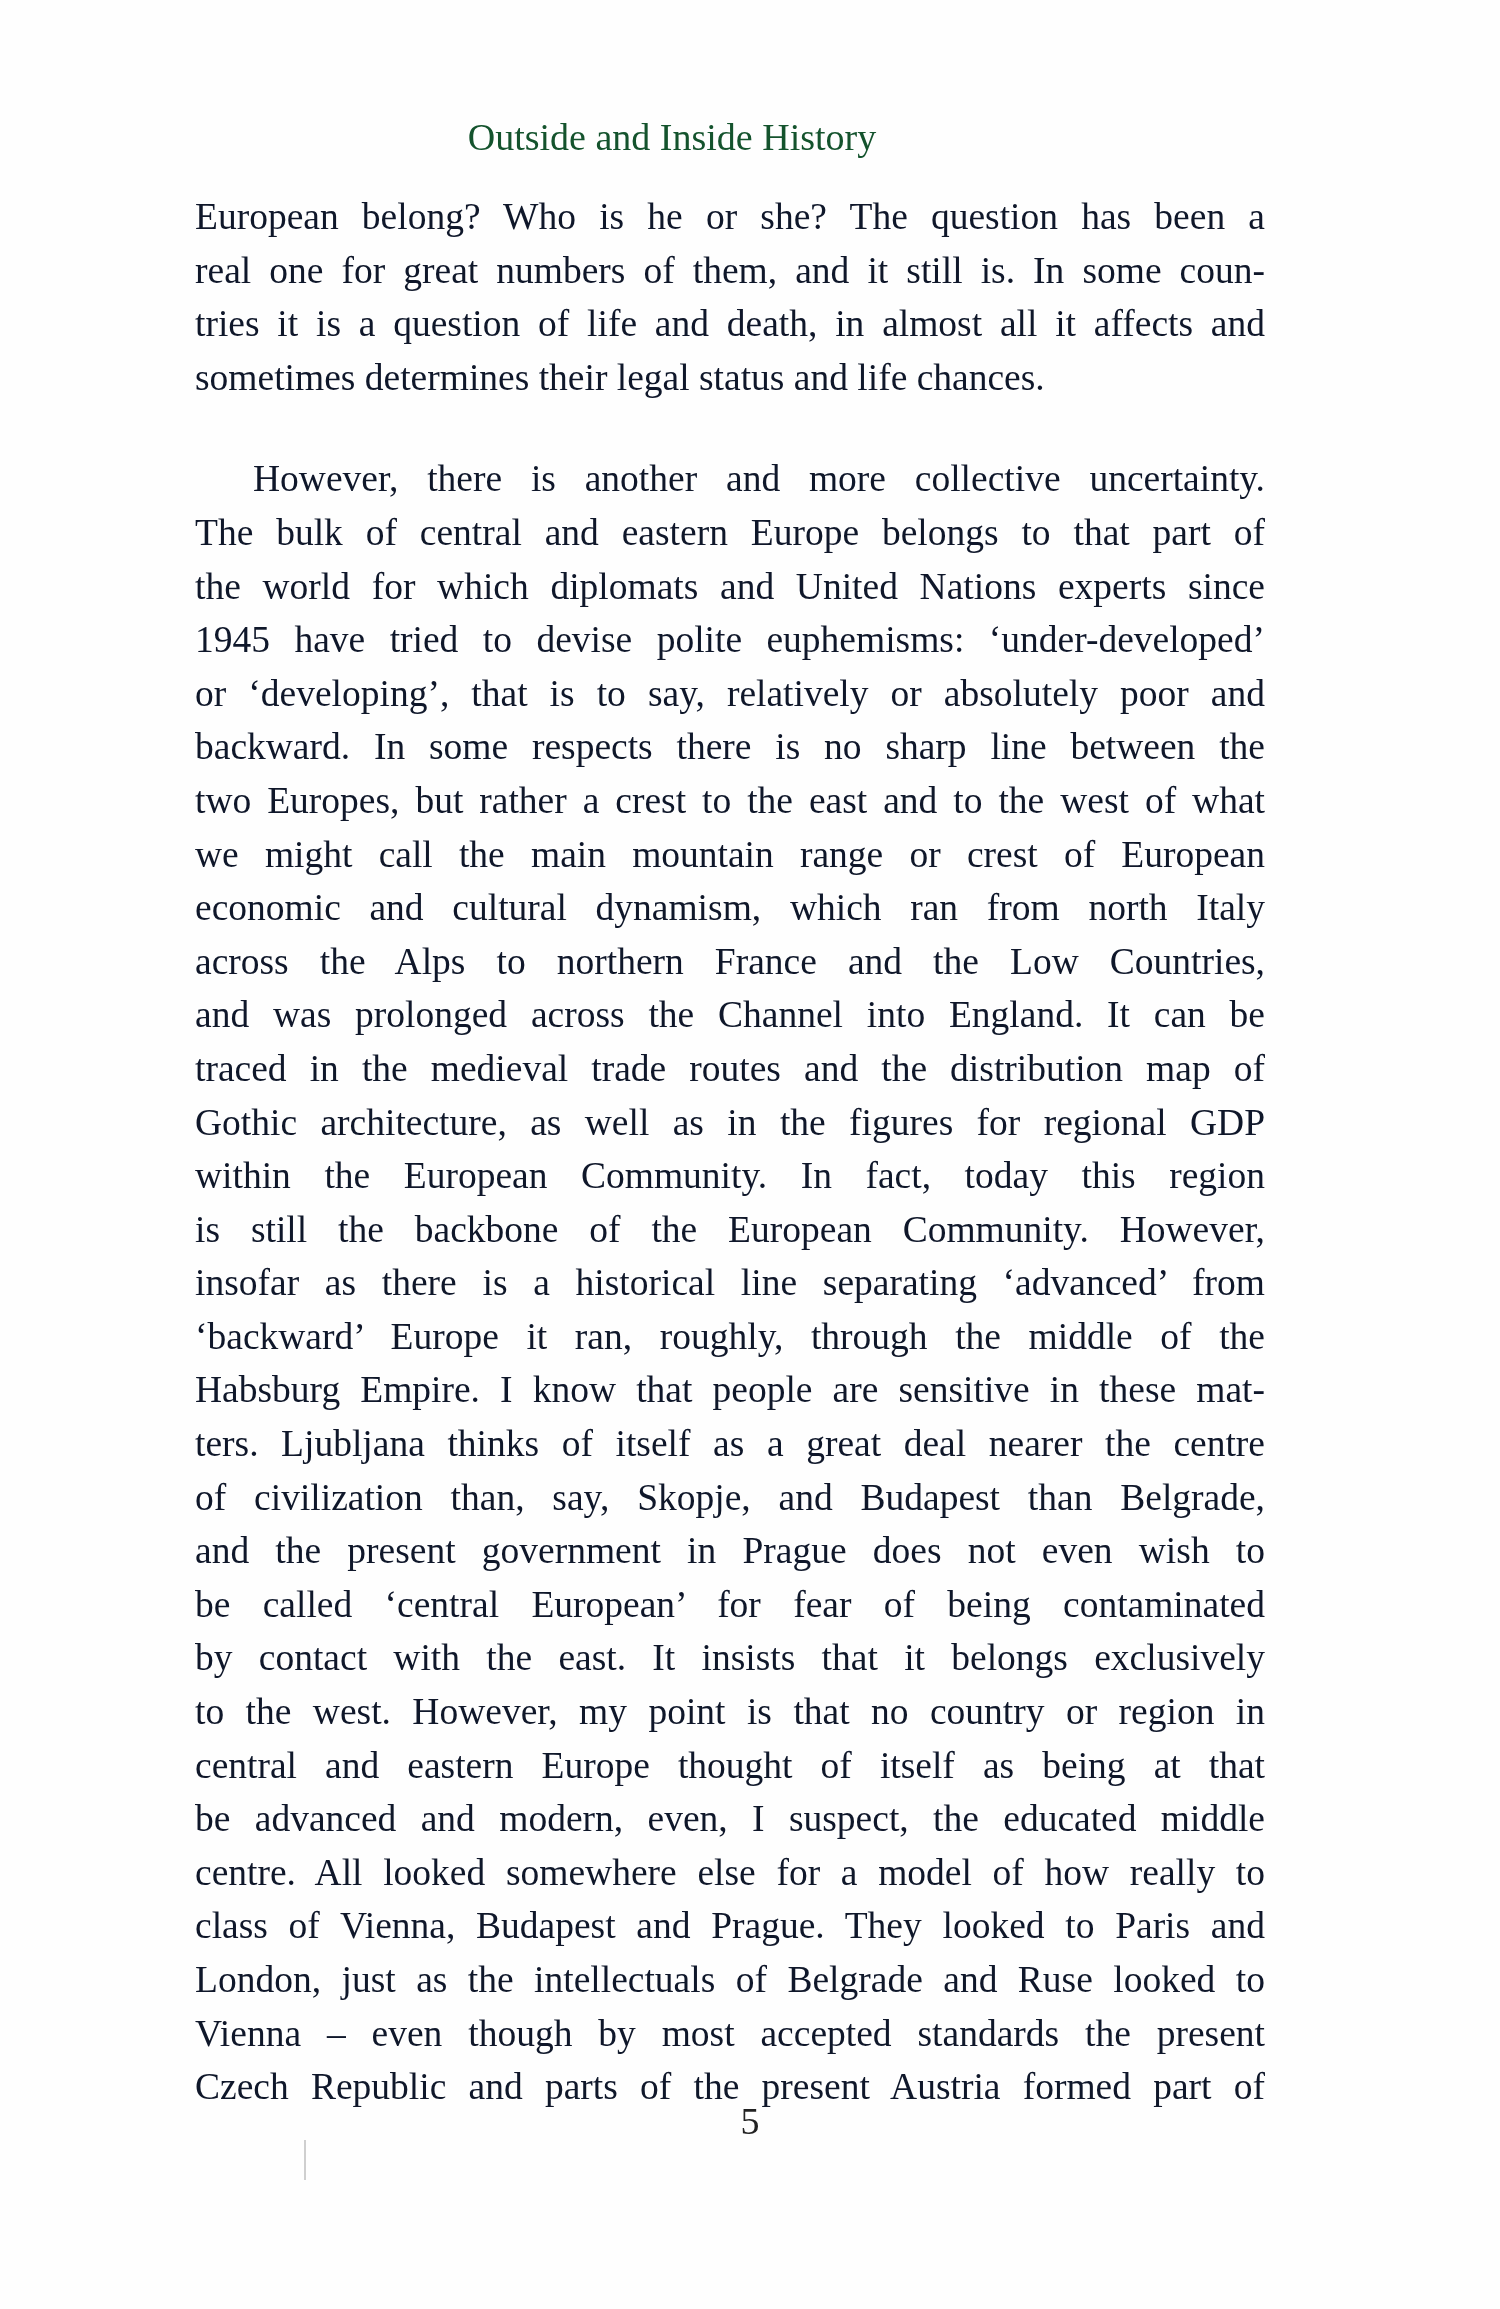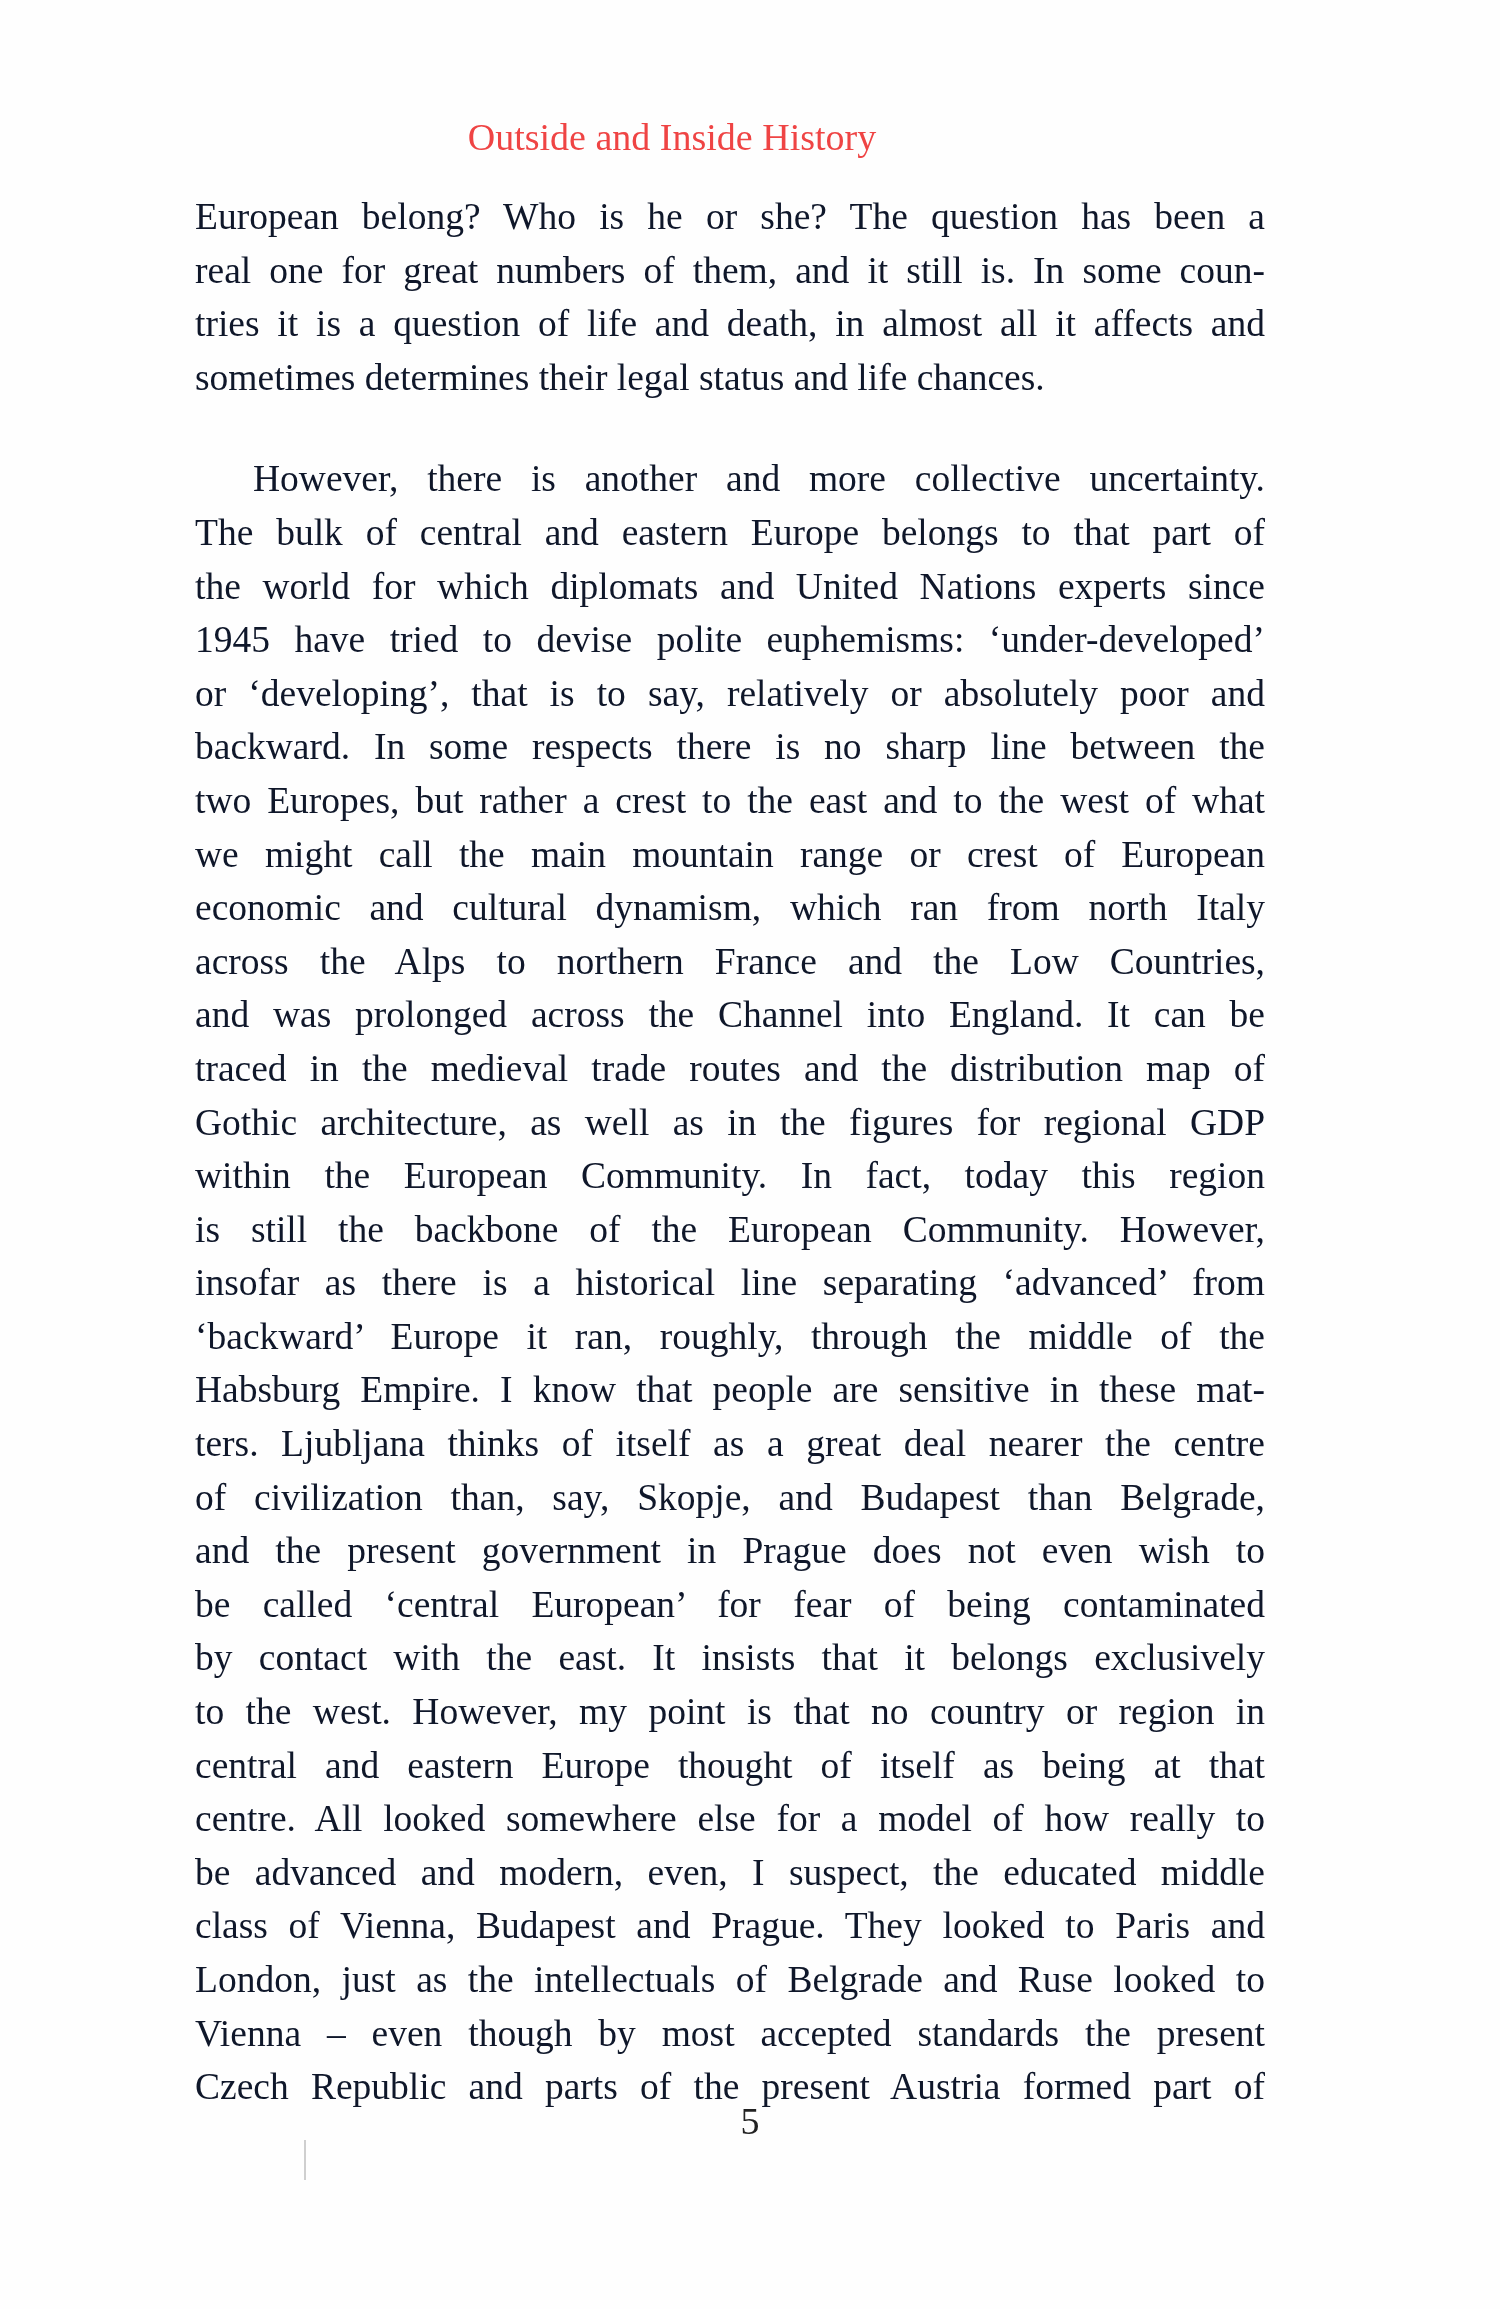--- a/index.html
+++ b/index.html
@@ -24,21 +24,21 @@
     }
     .running-header {
       position: absolute;
       top: 112px;
       left: 0;
       width: 1344px;
       text-align: center;
       font-size: 38px;
       line-height: 50px;
       letter-spacing: 0px;
-      color: #ef4444;
+      color: #14532d;
     }
     .body-text {
       position: absolute;
       top: 190px;
       left: 195px;
       width: 1070px;
       font-size: 37.5px;
       line-height: 53.6px;
       color: #0f172a;
     }
@@ -109,22 +109,22 @@
       <span class="line">insofar as there is a historical line separating ‘advanced’ from</span>
       <span class="line">‘backward’ Europe it ran, roughly, through the middle of the</span>
       <span class="line">Habsburg Empire. I know that people are sensitive in these mat-</span>
       <span class="line">ters. Ljubljana thinks of itself as a great deal nearer the centre</span>
       <span class="line">of civilization than, say, Skopje, and Budapest than Belgrade,</span>
       <span class="line">and the present government in Prague does not even wish to</span>
       <span class="line">be called ‘central European’ for fear of being contaminated</span>
       <span class="line">by contact with the east. It insists that it belongs exclusively</span>
       <span class="line">to the west. However, my point is that no country or region in</span>
       <span class="line">central and eastern Europe thought of itself as being at that</span>
+      <span class="line">be advanced and modern, even, I suspect, the educated middle</span>
       <span class="line">centre. All looked somewhere else for a model of how really to</span>
-      <span class="line">be advanced and modern, even, I suspect, the educated middle</span>
       <span class="line">class of Vienna, Budapest and Prague. They looked to Paris and</span>
       <span class="line">London, just as the intellectuals of Belgrade and Ruse looked to</span>
       <span class="line">Vienna – even though by most accepted standards the present</span>
       <span class="line">Czech Republic and parts of the present Austria formed part of</span>
     </div>
   </div>
 
   <div class="page-number">5</div>
   <div class="scan-mark"></div>
 </div>

